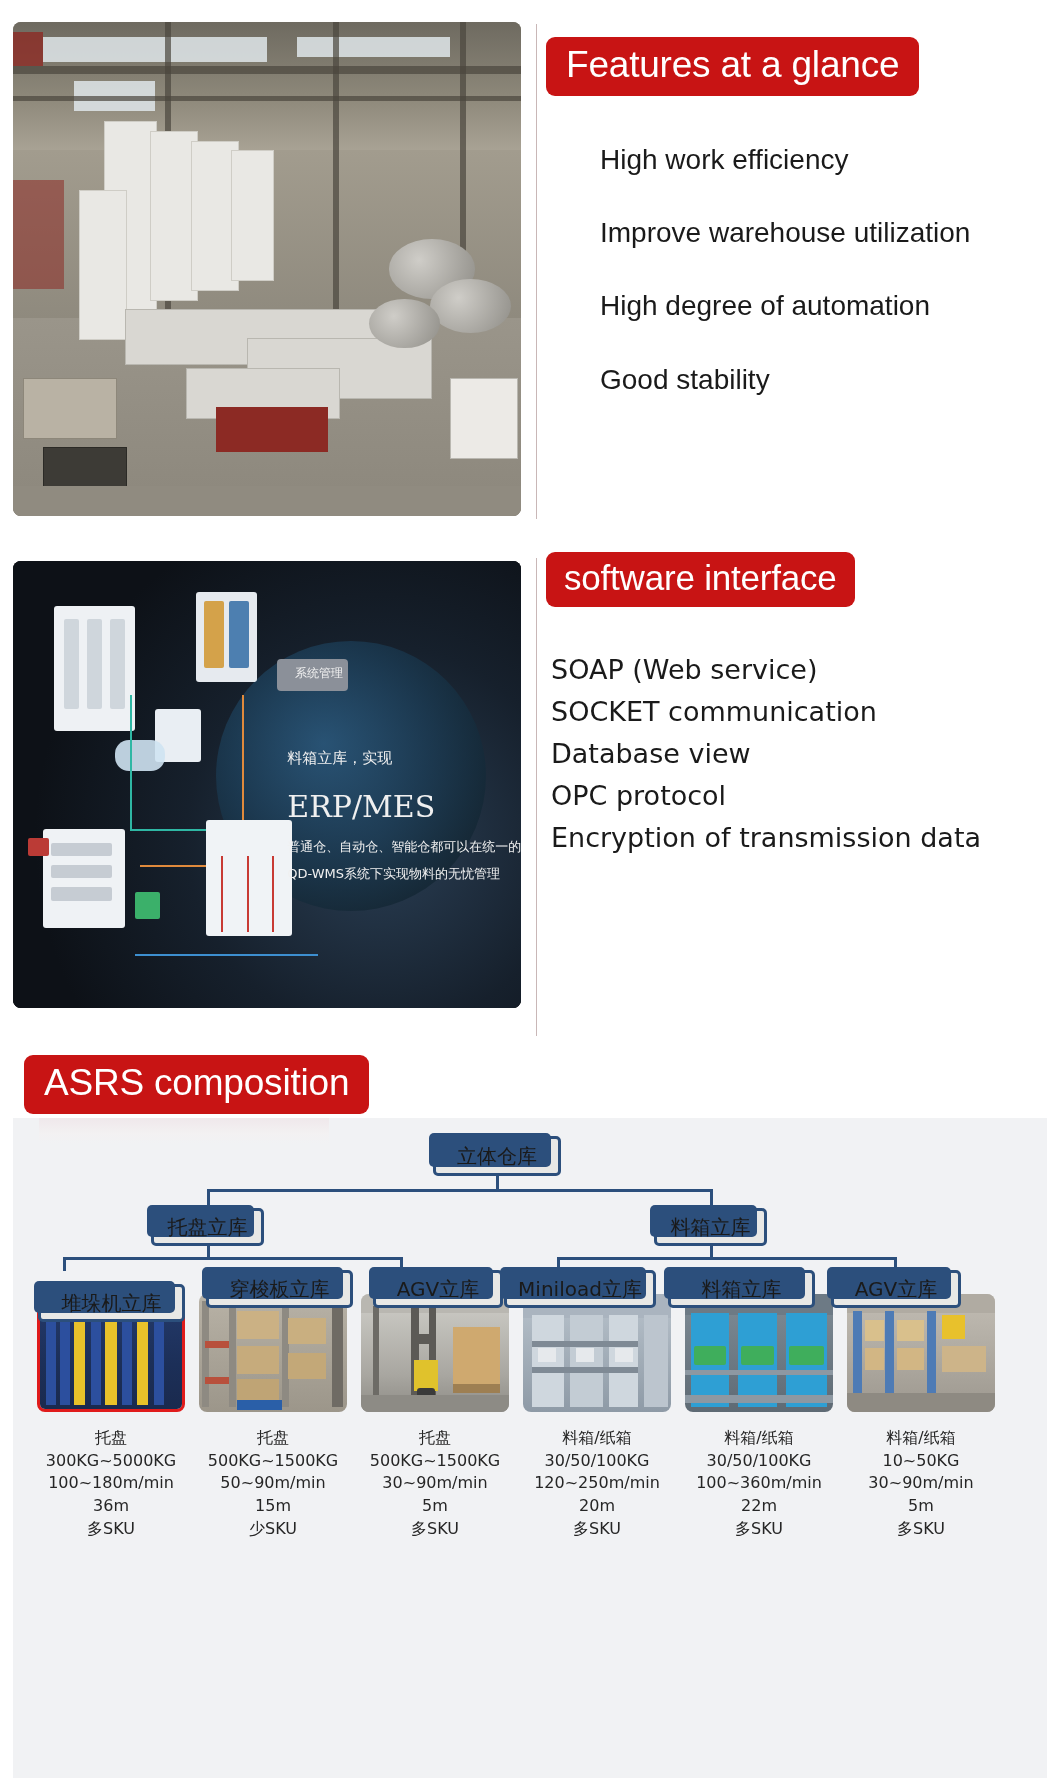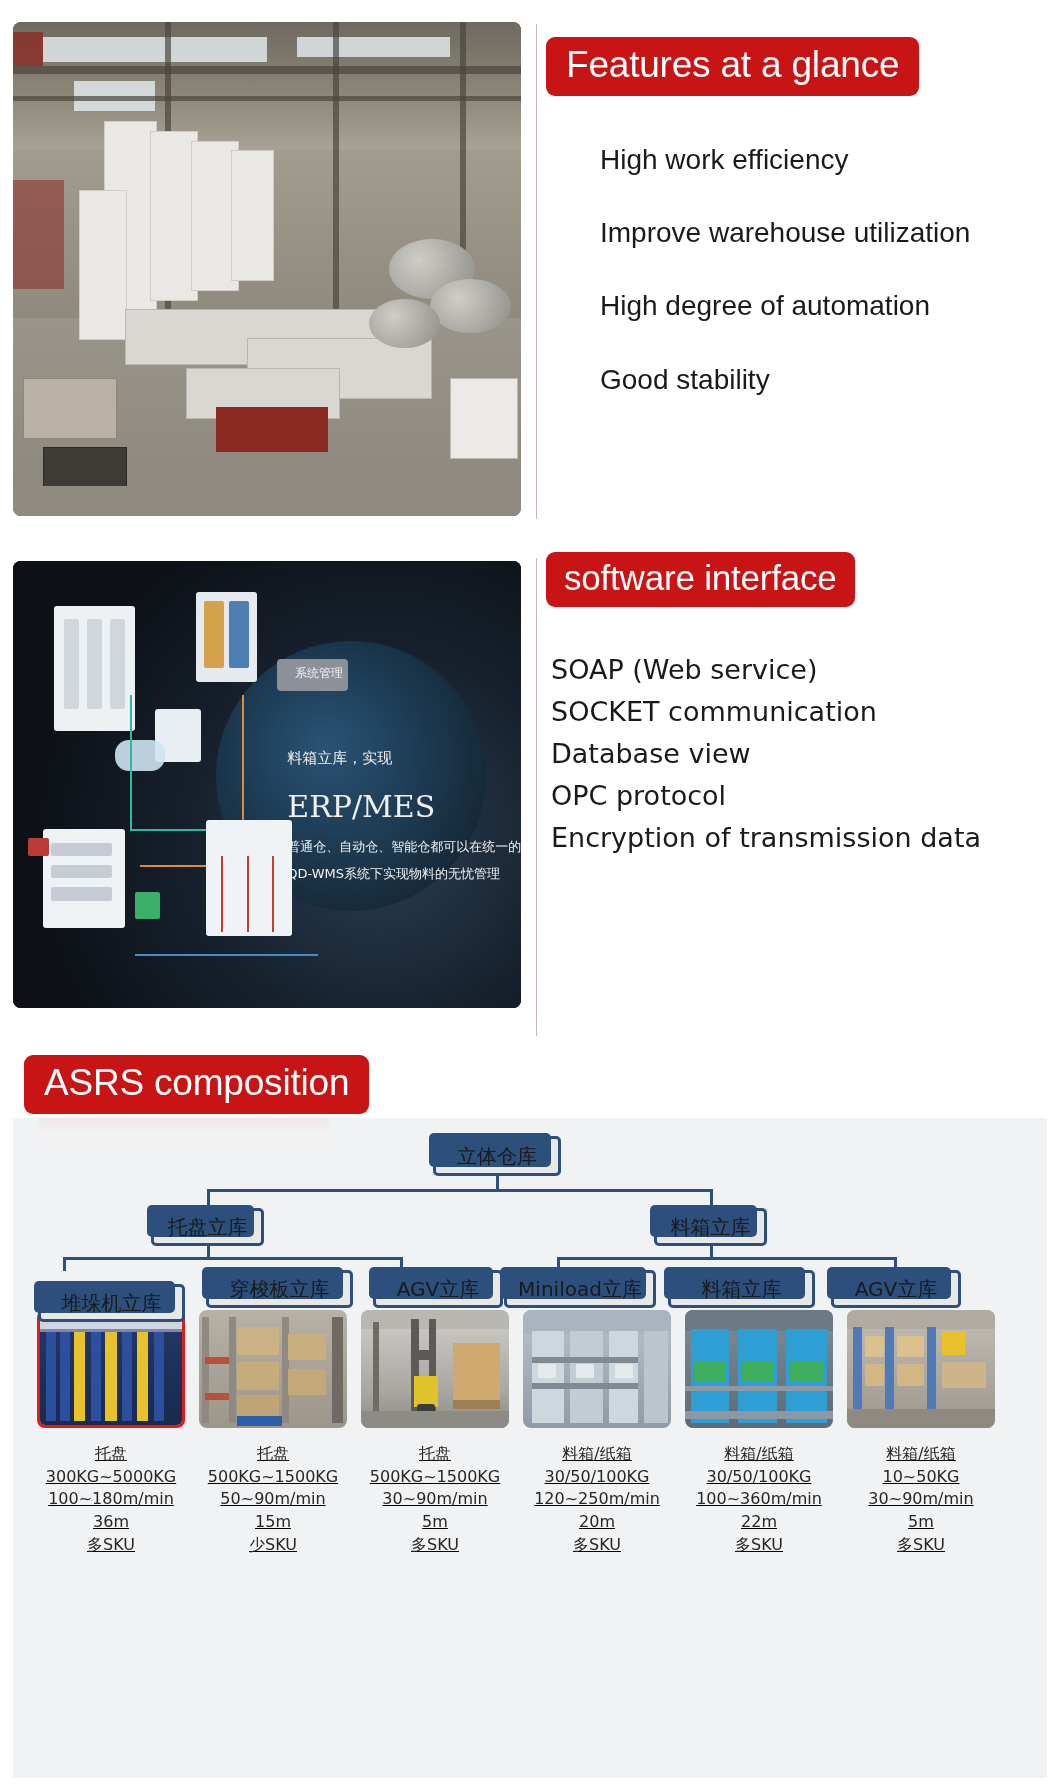--- a/index.html
+++ b/index.html
@@ -96,21 +96,21 @@
     content:"";position:absolute;left:-7px;top:-6px;
     width:100%;height:100%;
     background:#2c4f7c;border-radius:5px;z-index:-1;
   }
   .line{position:absolute;background:#2c4f7c;z-index:1;}
   .line.h{height:3px;}
   .line.v{width:3px;}
 
   
   .cardrow{position:absolute;left:0;top:176px;width:1034px;height:470px;}
-  .card{position:absolute;top:16px;width:148px;text-decoration:underline;}
+  .card{position:absolute;top:0;width:148px;}
   .card .thumb{
     width:148px;height:118px;
     border-radius:8px;
     overflow:hidden;position:relative;
     box-sizing:border-box;
   }
   .card.active .thumb{border:3px solid #e01b1b;}
   .card .caption{
     margin-top:15px;
     text-align:center;

